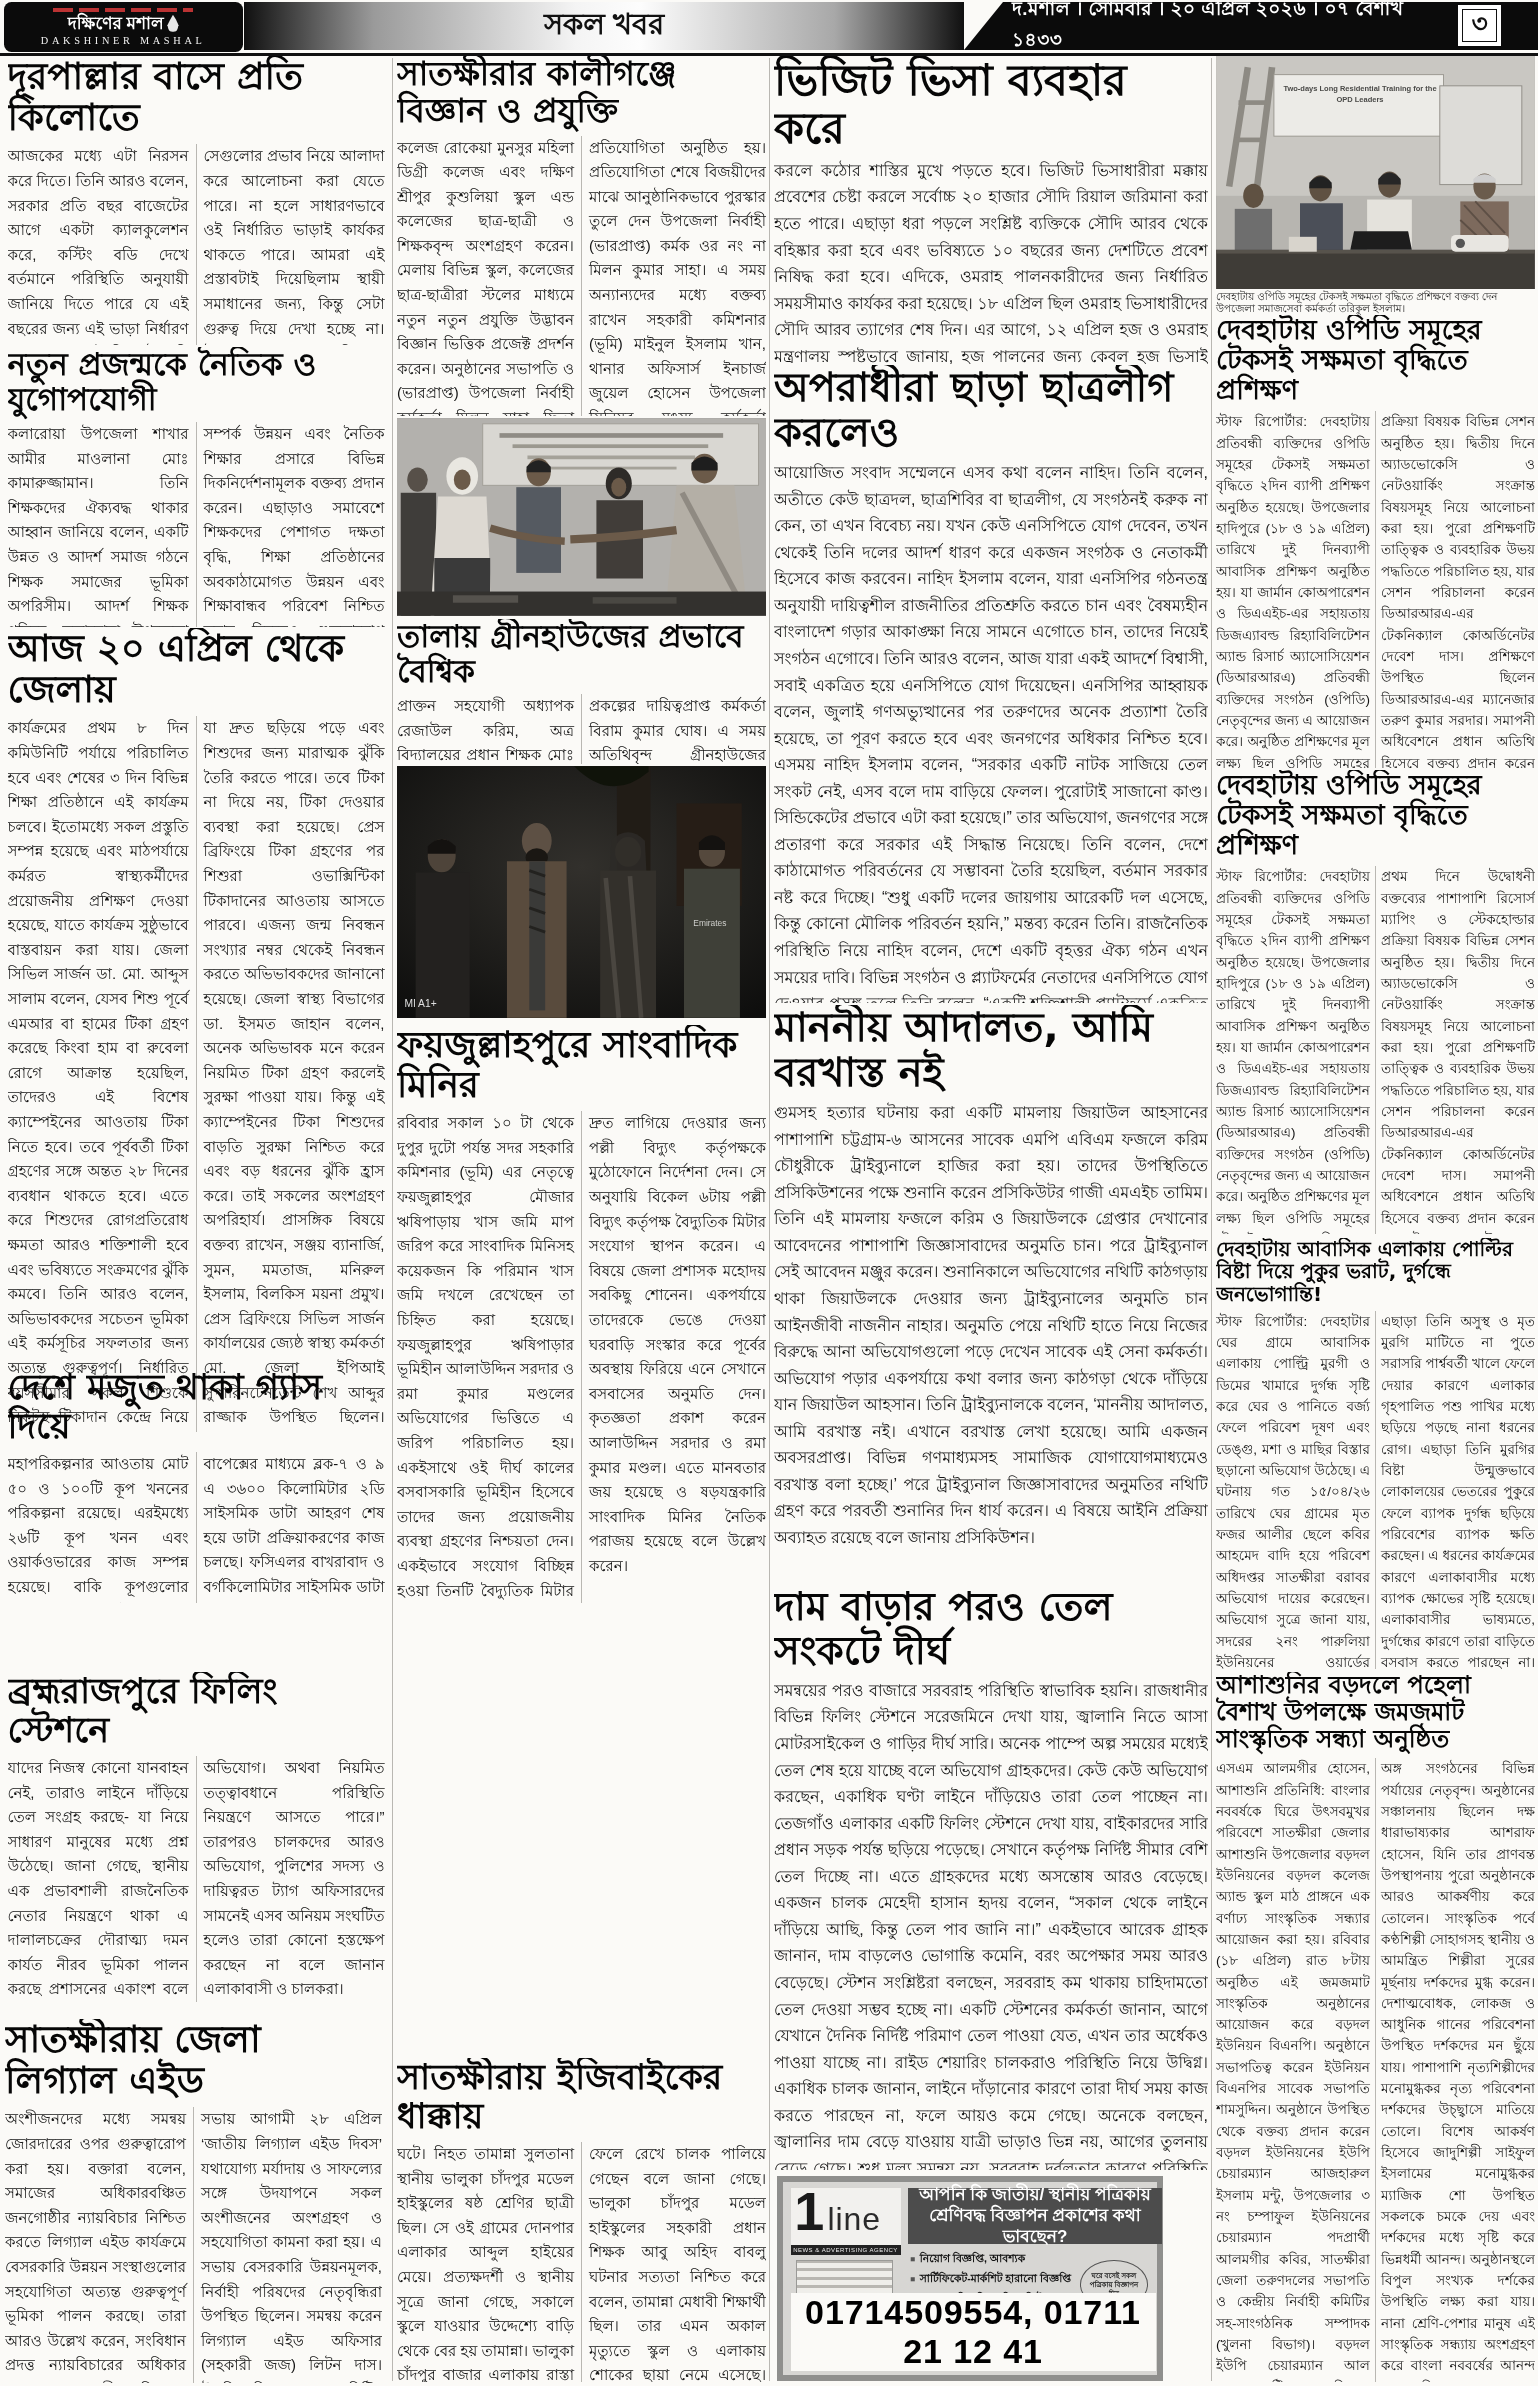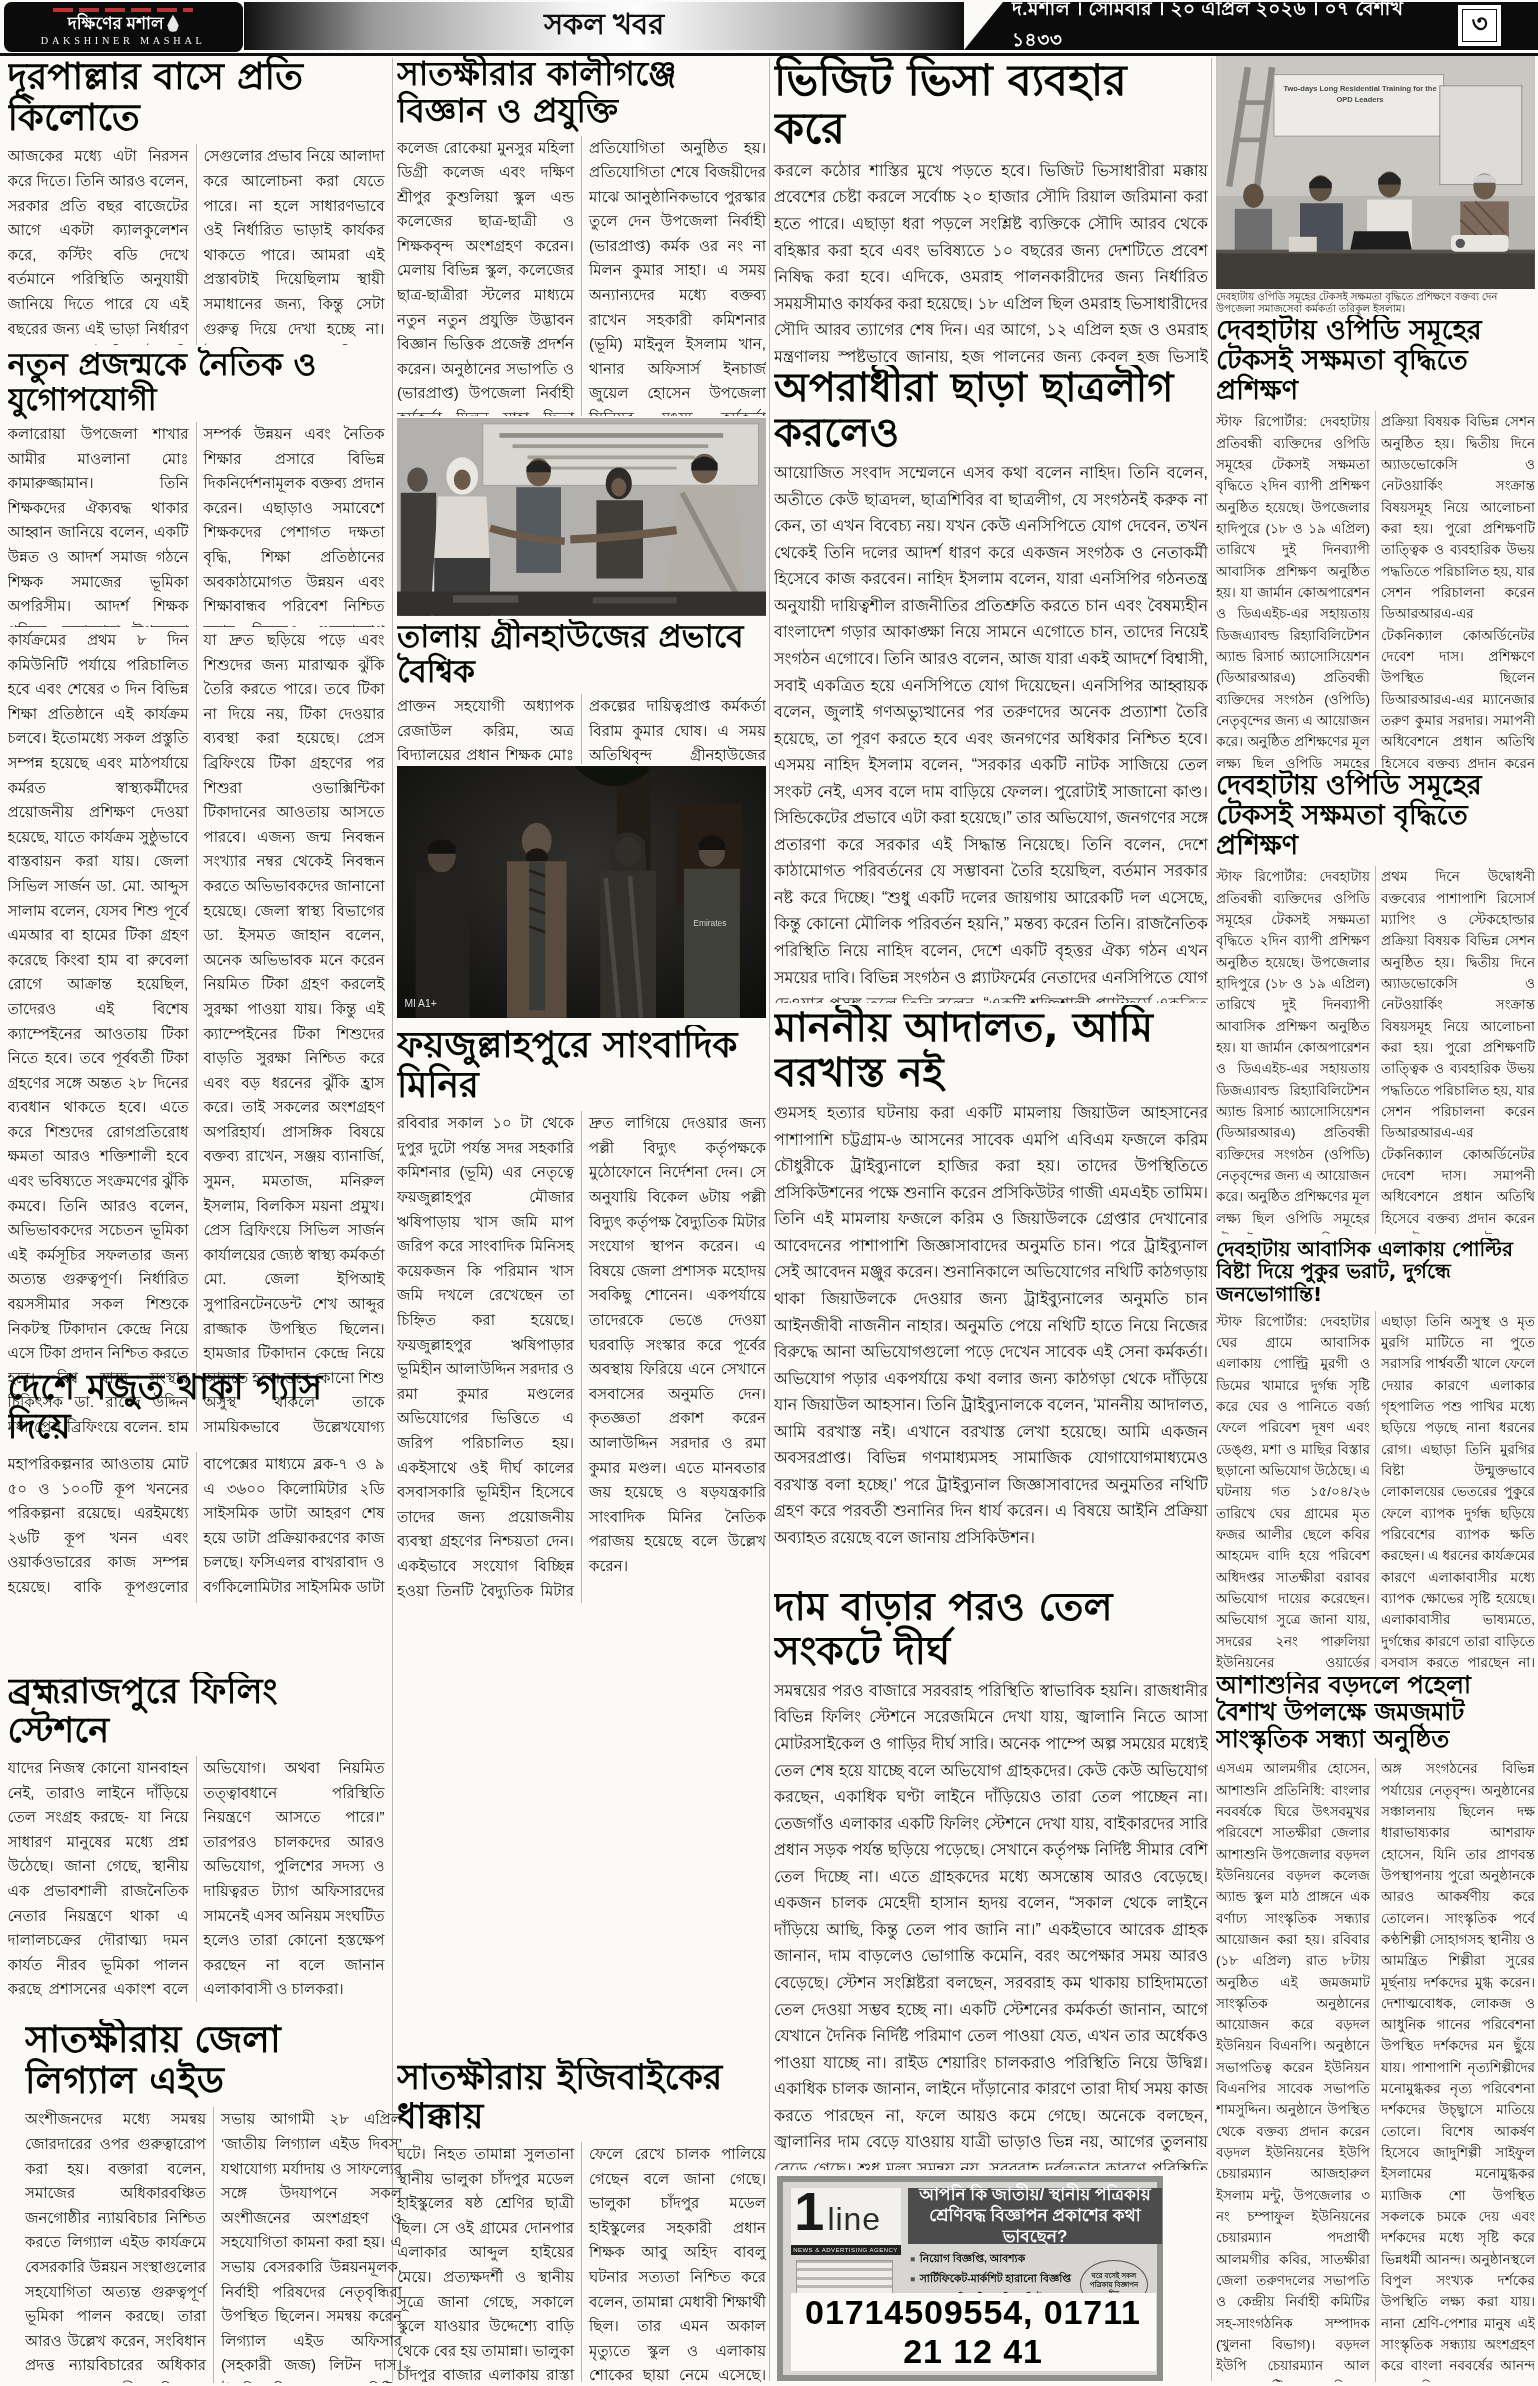--- a/index.html
+++ b/index.html
@@ -84,31 +84,32 @@
 
   <section class="art" style="left:7.5px;top:56px;width:377px;height:289px">
     <h2 class="hl" style="font-size:37px">দূরপাল্লার বাসে প্রতি কিলোতে</h2>
     <div class="body bm cols2">আজকের মধ্যে এটা নিরসন করে দিতে। তিনি আরও বলেন, সরকার প্রতি বছর বাজেটের আগে একটা ক্যালকুলেশন করে, কস্টিং বডি দেখে বর্তমানে পরিস্থিতি অনুযায়ী জানিয়ে দিতে পারে যে এই বছরের জন্য এই ভাড়া নির্ধারণ করা হলো। এই হিসাবটা যদি ঠিকভাবে করা হয়, তাহলে সেটাই পুরো বছর চলতে পারে। এর মাঝে যদি কোনো বড় পরিবর্তন হয়, যেমন ডলারের দাম হঠাৎ বাড়ে বা কমে, তখন সেগুলোর প্রভাব নিয়ে আলাদা করে আলোচনা করা যেতে পারে। না হলে সাধারণভাবে ওই নির্ধারিত ভাড়াই কার্যকর থাকতে পারে। আমরা এই প্রস্তাবটাই দিয়েছিলাম স্থায়ী সমাধানের জন্য, কিন্তু সেটা গুরুত্ব দিয়ে দেখা হচ্ছে না। উল্লেখ্য, দূরপাল্লার পরিবহনে বিশেষ করে ট্রাক-বাসগুলোতে জ্বালানি হিসেবে ডিজেল ব্যবহার করা হয়। যার মূল্য লিটারে ১৫ টাকা বাড়িয়েছে সরকার।</div>
   </section>
   <section class="art" style="left:7.5px;top:347px;width:377px;height:280px">
     <h2 class="hl" style="font-size:31px">নতুন প্রজন্মকে নৈতিক ও যুগোপযোগী</h2>
     <div class="body bm cols2">কলারোয়া উপজেলা শাখার আমীর মাওলানা মোঃ কামারুজ্জামান। তিনি শিক্ষকদের ঐক্যবদ্ধ থাকার আহ্বান জানিয়ে বলেন, একটি উন্নত ও আদর্শ সমাজ গঠনে শিক্ষক সমাজের ভূমিকা অপরিসীম। আদর্শ শিক্ষক পরিষদ, কলারোয়া উপজেলা শাখার সভাপতি অধ্যাপক শাহজাহান কবীরের সভাপতিত্বে অনুষ্ঠিত এ সমাবেশে বক্তারা শিক্ষার মানোন্নয়ন, আধুনিক শিক্ষাব্যবস্থার সাথে তাল মিলিয়ে চলা, শিক্ষক-শিক্ষার্থীর সম্পর্ক উন্নয়ন এবং নৈতিক শিক্ষার প্রসারে বিভিন্ন দিকনির্দেশনামূলক বক্তব্য প্রদান করেন। এছাড়াও সমাবেশে শিক্ষকদের পেশাগত দক্ষতা বৃদ্ধি, শিক্ষা প্রতিষ্ঠানের অবকাঠামোগত উন্নয়ন এবং শিক্ষাবান্ধব পরিবেশ নিশ্চিত করার বিষয়েও গুরুত্বারোপ করা হয়। আলোচনা শেষে বক্তারা শিক্ষক সমাজের কল্যাণে ঐক্যবদ্ধভাবে কাজ করার প্রত্যয় ব্যক্ত করেন। সমগ্র আয়োজনের দায়িত্বে ছিল আদর্শ শিক্ষক পরিষদ, কলারোয়া উপজেলা শাখা।</div>
   </section>
   <section class="art" style="left:7.5px;top:628px;width:377px;height:804px">
+    <h2 class="hl" style="font-size:37px">আজ ২০ এপ্রিল থেকে জেলায়</h2>
     <div class="body bm cols2">কার্যক্রমের প্রথম ৮ দিন কমিউনিটি পর্যায়ে পরিচালিত হবে এবং শেষের ৩ দিন বিভিন্ন শিক্ষা প্রতিষ্ঠানে এই কার্যক্রম চলবে। ইতোমধ্যে সকল প্রস্তুতি সম্পন্ন হয়েছে এবং মাঠপর্যায়ে কর্মরত স্বাস্থ্যকর্মীদের প্রয়োজনীয় প্রশিক্ষণ দেওয়া হয়েছে, যাতে কার্যক্রম সুষ্ঠুভাবে বাস্তবায়ন করা যায়। জেলা সিভিল সার্জন ডা. মো. আব্দুস সালাম বলেন, যেসব শিশু পূর্বে এমআর বা হামের টিকা গ্রহণ করেছে কিংবা হাম বা রুবেলা রোগে আক্রান্ত হয়েছিল, তাদেরও এই বিশেষ ক্যাম্পেইনের আওতায় টিকা নিতে হবে। তবে পূর্ববর্তী টিকা গ্রহণের সঙ্গে অন্তত ২৮ দিনের ব্যবধান থাকতে হবে। এতে করে শিশুদের রোগপ্রতিরোধ ক্ষমতা আরও শক্তিশালী হবে এবং ভবিষ্যতে সংক্রমণের ঝুঁকি কমবে। তিনি আরও বলেন, অভিভাবকদের সচেতন ভূমিকা এই কর্মসূচির সফলতার জন্য অত্যন্ত গুরুত্বপূর্ণ। নির্ধারিত বয়সসীমার সকল শিশুকে নিকটস্থ টিকাদান কেন্দ্রে নিয়ে এসে টিকা প্রদান নিশ্চিত করতে হবে। বিশ্ব স্বাস্থ্য সংস্থার চিকিৎসক ডা. রাশেদ উদ্দিন মৃধা প্রেস ব্রিফিংয়ে বলেন, হাম একটি অত্যন্ত সংক্রামক রোগ, যা দ্রুত ছড়িয়ে পড়ে এবং শিশুদের জন্য মারাত্মক ঝুঁকি তৈরি করতে পারে। তবে টিকা না দিয়ে নয়, টিকা দেওয়ার ব্যবস্থা করা হয়েছে। প্রেস ব্রিফিংয়ে টিকা গ্রহণের পর শিশুরা ওভাক্সিন্টিকা টিকাদানের আওতায় আসতে পারবে। এজন্য জন্ম নিবন্ধন সংখ্যার নম্বর থেকেই নিবন্ধন করতে অভিভাবকদের জানানো হয়েছে। জেলা স্বাস্থ্য বিভাগের ডা. ইসমত জাহান বলেন, অনেক অভিভাবক মনে করেন নিয়মিত টিকা গ্রহণ করলেই সুরক্ষা পাওয়া যায়। কিন্তু এই ক্যাম্পেইনের টিকা শিশুদের বাড়তি সুরক্ষা নিশ্চিত করে এবং বড় ধরনের ঝুঁকি হ্রাস করে। তাই সকলের অংশগ্রহণ অপরিহার্য। প্রাসঙ্গিক বিষয়ে বক্তব্য রাখেন, সঞ্জয় ব্যানার্জি, সুমন, মমতাজ, মনিরুল ইসলাম, বিলকিস ময়না প্রমুখ। প্রেস ব্রিফিংয়ে সিভিল সার্জন কার্যালয়ের জ্যেষ্ঠ স্বাস্থ্য কর্মকর্তা মো. জেলা ইপিআই সুপারিনটেনডেন্ট শেখ আব্দুর রাজ্জাক উপস্থিত ছিলেন। হামজার টিকাদান কেন্দ্রে নিয়ে আসতে হবে। তবে কোনো শিশু অসুস্থ থাকলে তাকে সাময়িকভাবে উল্লেখযোগ্য ব্যবস্থা নিতে হবে।</div>
   </section>
   <section class="art" style="left:7.5px;top:1368px;width:377px;height:235px">
     <h2 class="hl" style="font-size:35px">দেশে মজুত থাকা গ্যাস দিয়ে</h2>
     <div class="body bm cols2">মহাপরিকল্পনার আওতায় মোট ৫০ ও ১০০টি কূপ খননের পরিকল্পনা রয়েছে। এরইমধ্যে ২৬টি কূপ খনন এবং ওয়ার্কওভারের কাজ সম্পন্ন হয়েছে। বাকি কূপগুলোর কাজও বিভিন্ন পর্যায়ে চলমান আছে। এছাড়া সাইসমিক সার্ভে সম্পর্কিত মন্ত্রী জানান, বাপেক্সের মাধ্যমে ব্লক-৭ ও ৯ এ ৩৬০০ কিলোমিটার ২ডি সাইসমিক ডাটা আহরণ শেষ হয়ে ডাটা প্রক্রিয়াকরণের কাজ চলছে। ফসিএলর বাখরাবাদ ও বর্গকিলোমিটার সাইসমিক ডাটা শুরুর প্রস্তুতি বাপেক্স ও মাধ্যমে দেশে আরও বিপুল সাইসমিক পরিকল্পনা গ্রহণ করা হয়েছে।</div>
   </section>
   <section class="art" style="left:7.5px;top:1672px;width:377px;height:345px">
     <h2 class="hl" style="font-size:35px">ব্রহ্মরাজপুরে ফিলিং স্টেশনে</h2>
     <div class="body bm cols2">যাদের নিজস্ব কোনো যানবাহন নেই, তারাও লাইনে দাঁড়িয়ে তেল সংগ্রহ করছে- যা নিয়ে সাধারণ মানুষের মধ্যে প্রশ্ন উঠেছে। জানা গেছে, স্থানীয় এক প্রভাবশালী রাজনৈতিক নেতার নিয়ন্ত্রণে থাকা এ দালালচক্রের দৌরাত্ম্য দমন কার্যত নীরব ভূমিকা পালন করছে প্রশাসনের একাংশ বলে অভিযোগ। অথবা নিয়মিত তত্ত্বাবধানে পরিস্থিতি নিয়ন্ত্রণে আসতে পারে।” তারপরও চালকদের আরও অভিযোগ, পুলিশের সদস্য ও দায়িত্বরত ট্যাগ অফিসারদের সামনেই এসব অনিয়ম সংঘটিত হলেও তারা কোনো হস্তক্ষেপ করছেন না বলে জানান এলাকাবাসী ও চালকরা।</div>
   </section>
-  <section class="art" style="left:25px;top:2019px;width:377px;height:364px">
+  <section class="art" style="left:5px;top:2019px;width:377px;height:364px">
     <h2 class="hl" style="font-size:37px">সাতক্ষীরায় জেলা লিগ্যাল এইড</h2>
     <div class="body bm cols2">অংশীজনদের মধ্যে সমন্বয় জোরদারের ওপর গুরুত্বারোপ করা হয়। বক্তারা বলেন, সমাজের অধিকারবঞ্চিত জনগোষ্ঠীর ন্যায়বিচার নিশ্চিত করতে লিগ্যাল এইড কার্যক্রমে বেসরকারি উন্নয়ন সংস্থাগুলোর সহযোগিতা অত্যন্ত গুরুত্বপূর্ণ ভূমিকা পালন করছে। তারা আরও উল্লেখ করেন, সংবিধান প্রদত্ত ন্যায়বিচারের অধিকার বাস্তবায়নে জাতীয় লিগ্যাল এইড কার্যক্রম একটি গুরুত্বপূর্ণ রাষ্ট্রীয় উদ্যোগ। এই কার্যক্রমকে তৃণমূল পর্যায়ে আরও কার্যকরভাবে পৌঁছে দিতে সংশ্লিষ্ট সকল প্রতিষ্ঠানের সমন্বিত উদ্যোগ অপরিহার্য। সভায় আগামী ২৮ এপ্রিল ‘জাতীয় লিগ্যাল এইড দিবস’ যথাযোগ্য মর্যাদায় ও সাফল্যের সঙ্গে উদযাপনে সকল অংশীজনের অংশগ্রহণ ও সহযোগিতা কামনা করা হয়। এ সভায় বেসরকারি উন্নয়নমূলক, নির্বাহী পরিষদের নেতৃবৃন্ধিরা উপস্থিত ছিলেন। সমন্বয় করেন লিগ্যাল এইড অফিসার (সহকারী জজ) লিটন দাস। উপস্থিত ছিলেন জেলা কমিটির আহ্বায়ক অ্যাডভোকেট রহমান পিন্টু, বদিউজ্জামান, অ্যাডভাইজার উদ্দিন, সুশীলের লক জিএম ও অধিকারকর্মী বাবলা।</div>
   </section>
 
   <section class="art" style="left:397px;top:56px;width:369px;height:360px">
     <h2 class="hl" style="font-size:33px">সাতক্ষীরার কালীগঞ্জে বিজ্ঞান ও প্রযুক্তি</h2>
     <div class="body bm cols2">কলেজ রোকেয়া মুনসুর মহিলা ডিগ্রী কলেজ এবং দক্ষিণ শ্রীপুর কুশুলিয়া স্কুল এন্ড কলেজের ছাত্র-ছাত্রী ও শিক্ষকবৃন্দ অংশগ্রহণ করেন। মেলায় বিভিন্ন স্কুল, কলেজের ছাত্র-ছাত্রীরা স্টলের মাধ্যমে নতুন নতুন প্রযুক্তি উদ্ভাবন বিজ্ঞান ভিত্তিক প্রজেক্ট প্রদর্শন করেন। অনুষ্ঠানের সভাপতি ও (ভারপ্রাপ্ত) উপজেলা নির্বাহী কর্মকর্তা মিলন সাহা ফিতা কেটে উদ্ভাবন অনুষ্ঠান উদ্বোধন করেন। উদ্বোধন শেষে তিনি বিভিন্ন স্টল গুলো ঘুরে ঘুরে দেখেন। এ সময় বিভিন্ন স্কুল কলেজের ছাত্র-ছাত্রীদের মধ্যে বিজ্ঞান ও প্রযুক্তি ভিত্তিক কুইজ প্রতিযোগিতা অনুষ্ঠিত হয়। প্রতিযোগিতা শেষে বিজয়ীদের মাঝে আনুষ্ঠানিকভাবে পুরস্কার তুলে দেন উপজেলা নির্বাহী (ভারপ্রাপ্ত) কর্মক ওর নং না মিলন কুমার সাহা। এ সময় অন্যান্যদের মধ্যে বক্তব্য রাখেন সহকারী কমিশনার (ভূমি) মাইনুল ইসলাম খান, থানার অফিসার্স ইনচার্জ জুয়েল হোসেন উপজেলা সিনিয়র মৎস্য কর্মকর্তা তৌকির আহমেদ উপজেলা জামাতের সেক্রেটারি প্রভাষক আব্দুর রউফ উপজেলা বিএনপির সাবেক সদস্য সচিব ডাঃ শফিকুল ইসলাম বাবু, উপজেলা যুবদলের সাইফুল ইসলাম প্রমূখ।</div>
   </section>
 
   <div class="photo" style="left:397px;top:418px;width:369px;height:198px">

